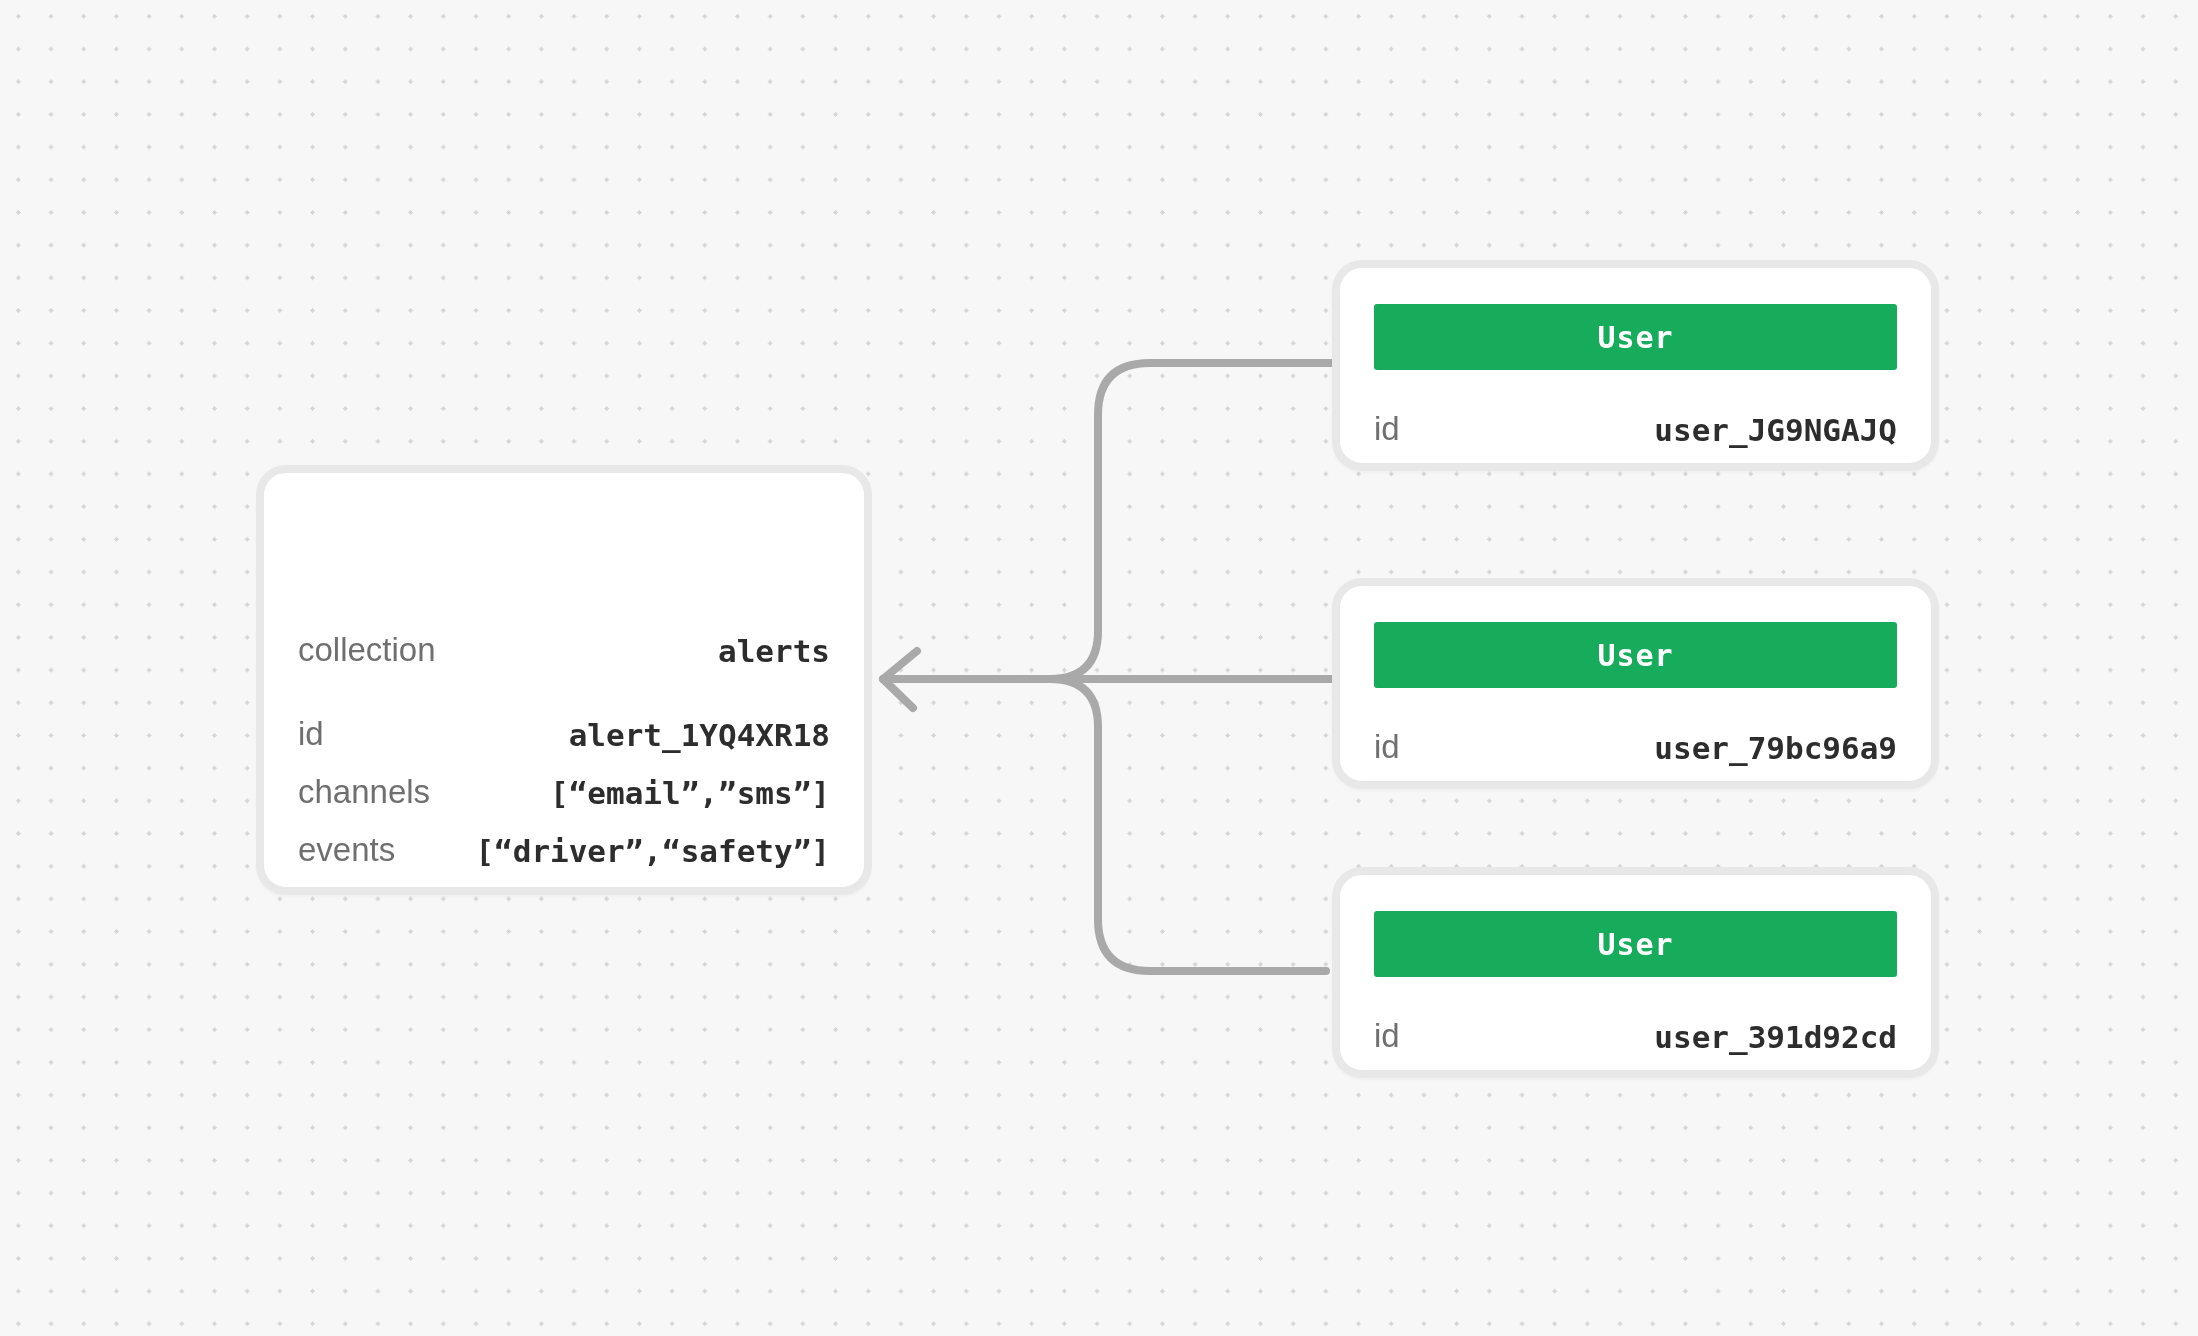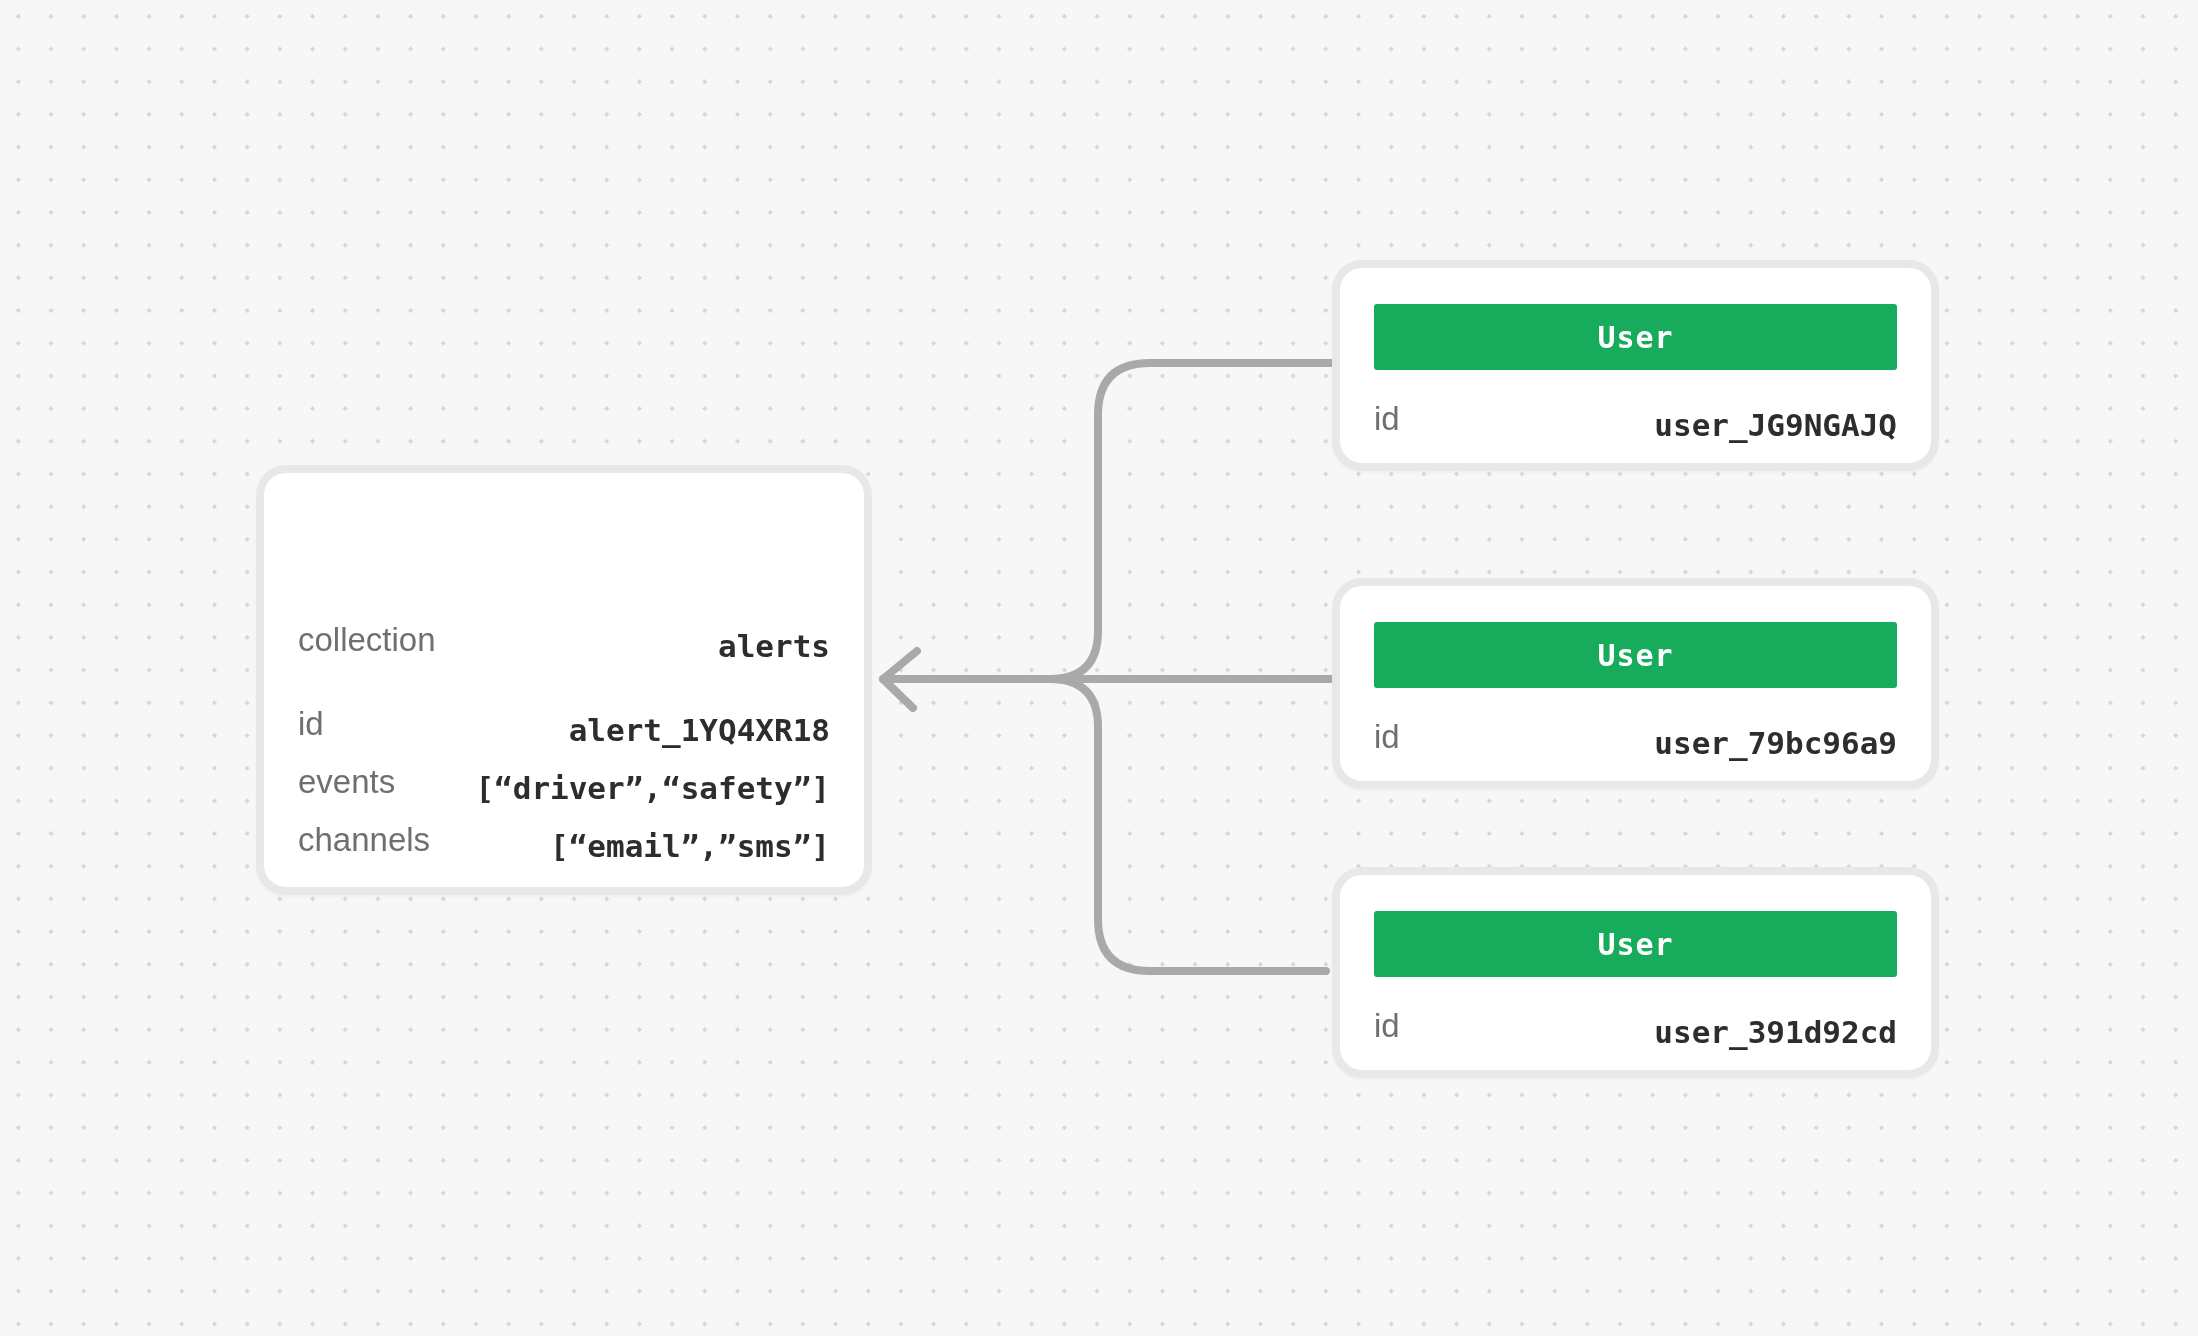--- a/index.html
+++ b/index.html
@@ -56,21 +56,21 @@
   .object-card .pill { background: var(--object-header, #0f99ff); }
   .user-card .pill   { background: var(--user-header, #17ab5c); }
   .rows {
     position: absolute;
     left: 34px; right: 34px;
     top: 138px;
   }
   .row {
     height: 58px;
     display: flex;
-    align-items: center;
+    align-items: flex-end;
     justify-content: space-between;
   }
   .row.gap-after { margin-bottom: 26px; }
   .user-card .rows { top: 122px; }
   .row .label {
     color: var(--label, #6f6f6f);
     font-size: 33px;
   }
   .row .value {
     color: var(--value, #2d2d2d);
@@ -96,26 +96,26 @@
     <div class="rows">
       <div class="row gap-after">
         <span class="label">collection</span>
         <span class="value">alerts</span>
       </div>
       <div class="row">
         <span class="label">id</span>
         <span class="value">alert_1YQ4XR18</span>
       </div>
       <div class="row">
+        <span class="label">channels</span>
+        <span class="value">[“email”,”sms”]</span>
+      </div>
+      <div class="row">
         <span class="label">events</span>
         <span class="value">[“driver”,“safety”]</span>
-      </div>
-      <div class="row">
-        <span class="label">channels</span>
-        <span class="value">[“email”,”sms”]</span>
       </div>
     </div>
   </div>
 
   <div class="card user-card u0">
     <div class="pill">
       <span>User</span>
     </div>
     <div class="rows">
       <div class="row">

